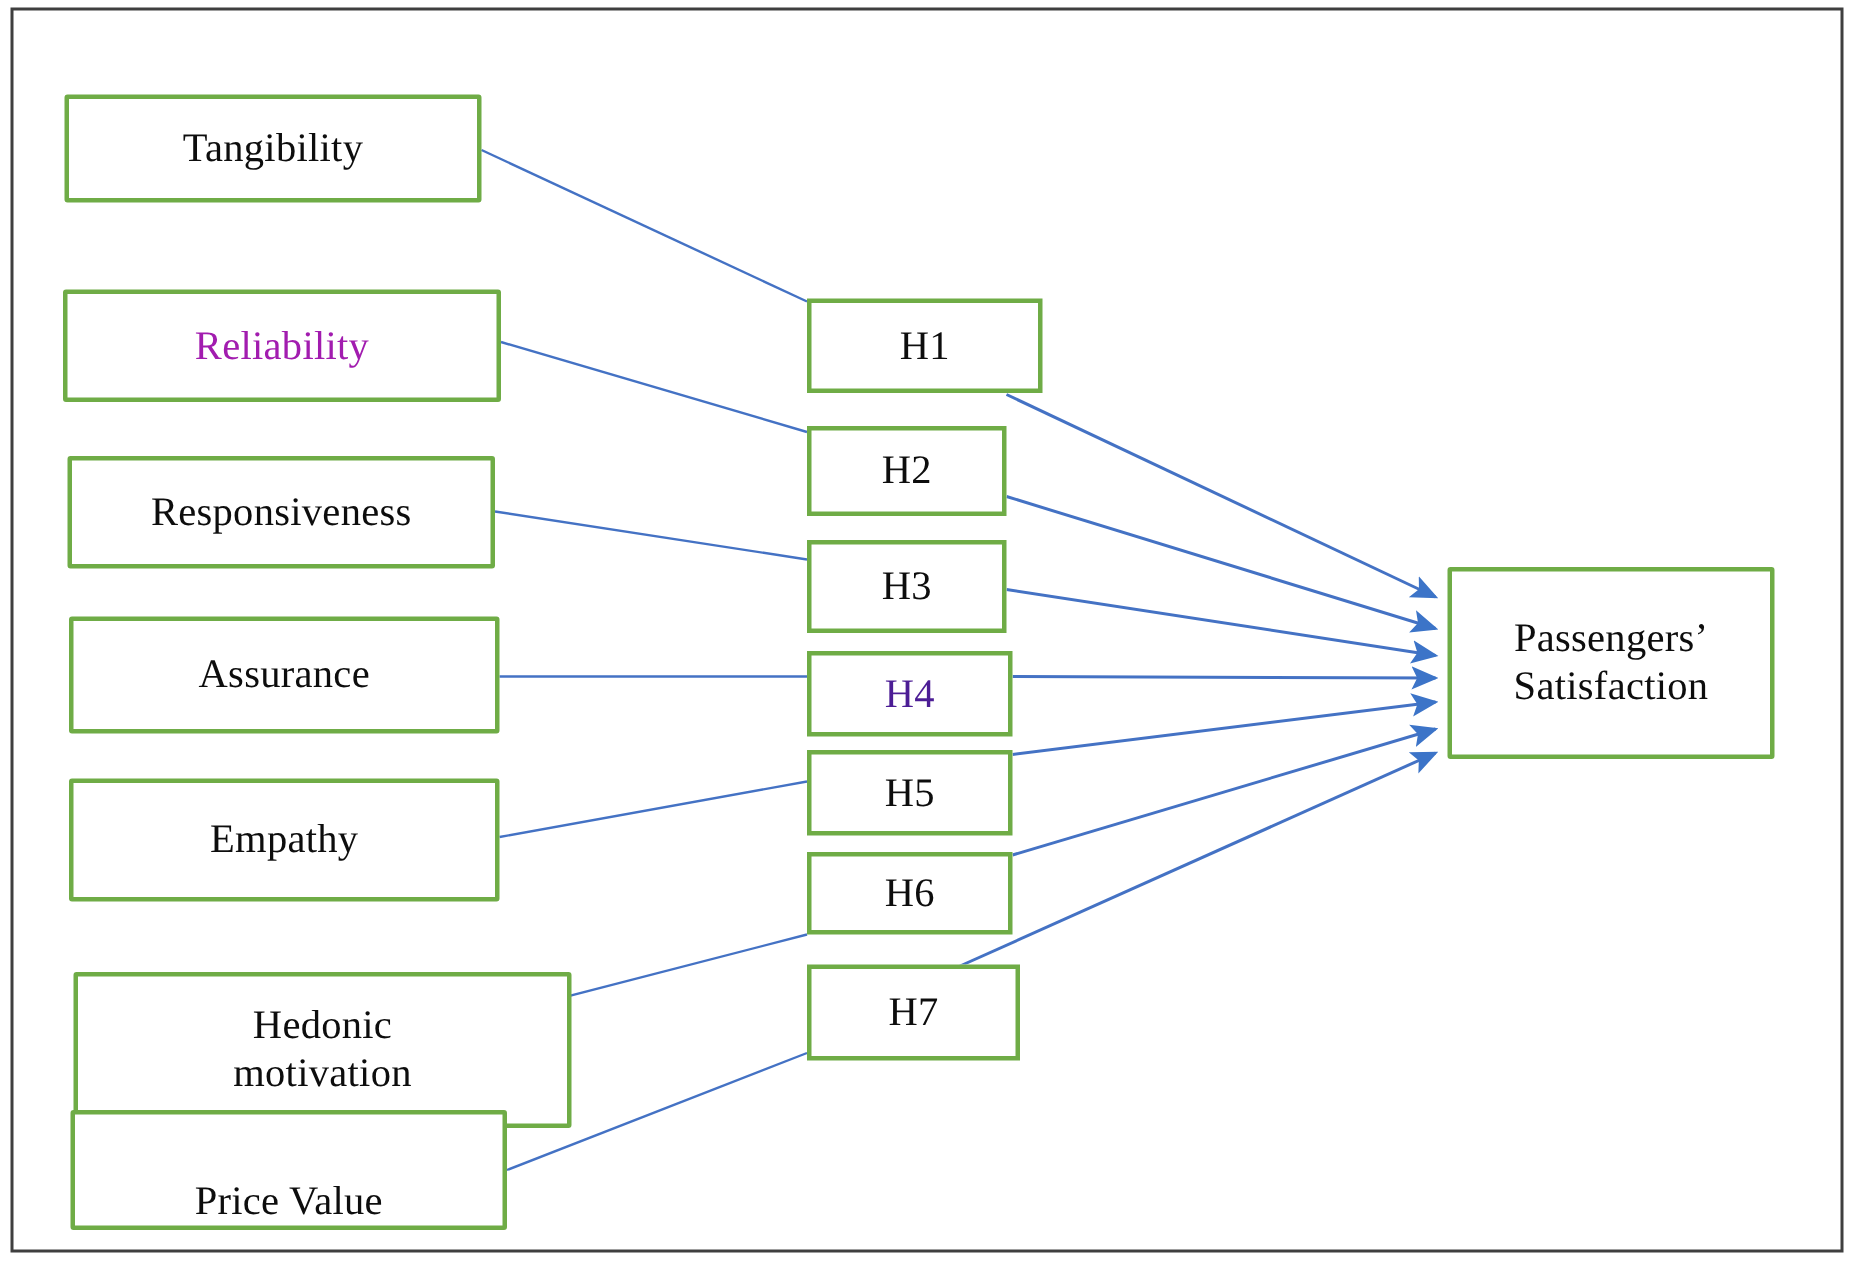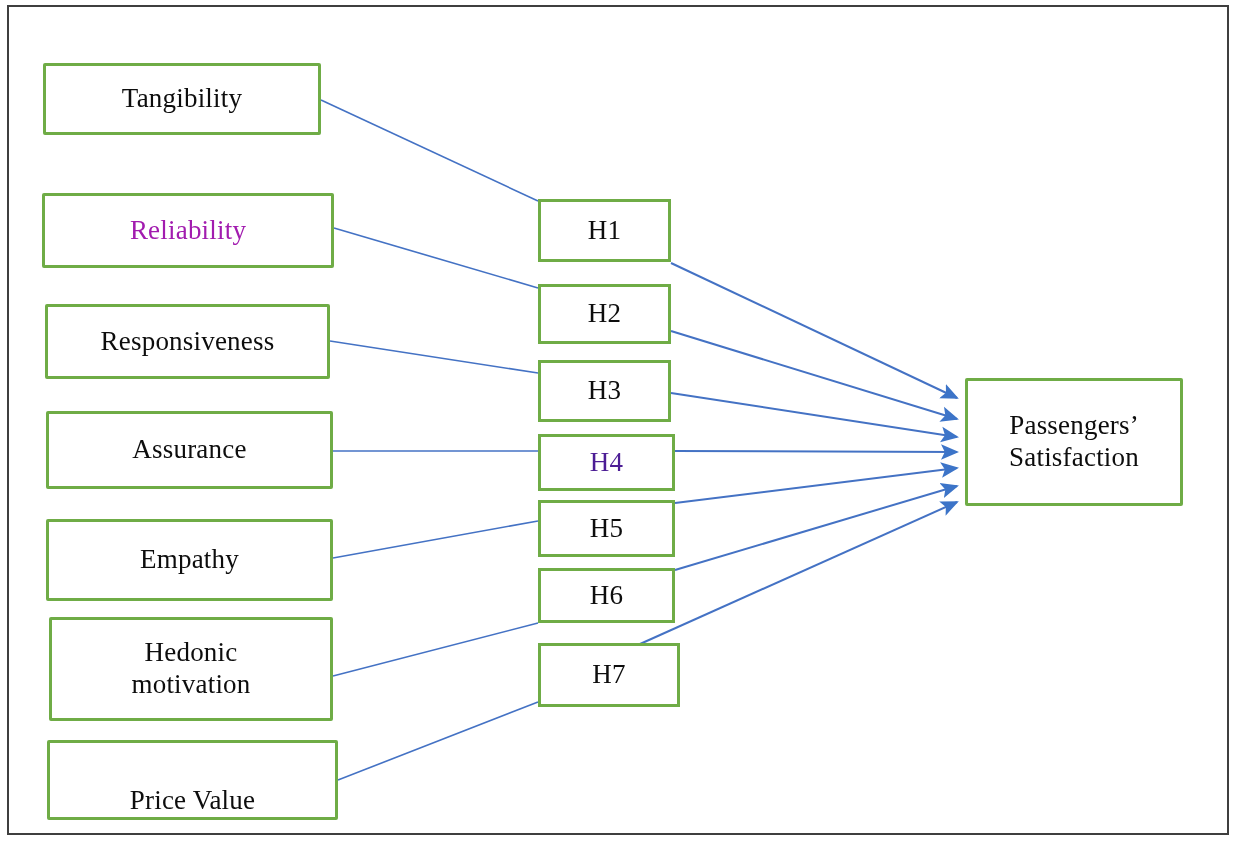--- a/index.html
+++ b/index.html
@@ -102,28 +102,28 @@
       </div>
       <div class="node node-rounded exo" style="left: 45px; top: 304px; width: 285px; height: 75px; border-color: rgb(111, 172, 70); background: rgb(255, 255, 255);">
         <span class="node-label" style="color: rgb(13, 13, 13);">Responsiveness</span>
       </div>
       <div class="node node-rounded exo" style="left: 46px; top: 411px; width: 287px; height: 78px; border-color: rgb(111, 172, 70); background: rgb(255, 255, 255);">
         <span class="node-label" style="color: rgb(13, 13, 13);">Assurance</span>
       </div>
       <div class="node node-rounded exo" style="left: 46px; top: 519px; width: 287px; height: 82px; border-color: rgb(111, 172, 70); background: rgb(255, 255, 255);">
         <span class="node-label" style="color: rgb(13, 13, 13);">Empathy</span>
       </div>
-      <div class="node node-rounded exo" style="left: 49px; top: 617px; width: 284px; height: 104px; border-color: rgb(111, 172, 70); background: rgb(255, 255, 255);">
+      <div class="node node-rounded exo" style="left: 49px; top: 648px; width: 332px; height: 104px; border-color: rgb(111, 172, 70); background: rgb(255, 255, 255);">
         <span class="node-label" style="color: rgb(13, 13, 13);">Hedonic
 motivation</span>
       </div>
       <div class="node node-rounded exo" style="left: 47px; top: 740px; width: 291px; height: 80px; border-color: rgb(111, 172, 70); background: rgb(255, 255, 255); align-items: flex-end;">
         <span class="node-label" style="color: rgb(13, 13, 13);">Price Value</span>
       </div>
-      <div class="node node-rect hyp" style="left: 538px; top: 199px; width: 133px; height: 63px; border-color: rgb(111, 172, 70); background: rgb(255, 255, 255);">
+      <div class="node node-rect hyp" style="left: 538px; top: 199px; width: 157px; height: 63px; border-color: rgb(111, 172, 70); background: rgb(255, 255, 255);">
         <span class="node-label" style="color: rgb(13, 13, 13);">H1</span>
       </div>
       <div class="node node-rect hyp" style="left: 538px; top: 284px; width: 133px; height: 60px; border-color: rgb(111, 172, 70); background: rgb(255, 255, 255);">
         <span class="node-label" style="color: rgb(13, 13, 13);">H2</span>
       </div>
       <div class="node node-rect hyp" style="left: 538px; top: 360px; width: 133px; height: 62px; border-color: rgb(111, 172, 70); background: rgb(255, 255, 255);">
         <span class="node-label" style="color: rgb(13, 13, 13);">H3</span>
       </div>
       <div class="node node-rect hyp" style="left: 538px; top: 434px; width: 137px; height: 57px; border-color: rgb(111, 172, 70); background: rgb(255, 255, 255);">
         <span class="node-label" style="color: #4c1d95;">H4</span>

